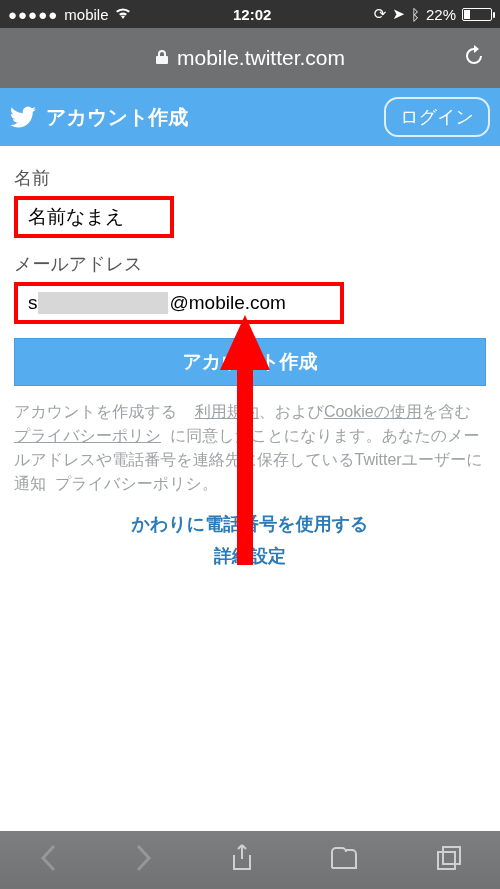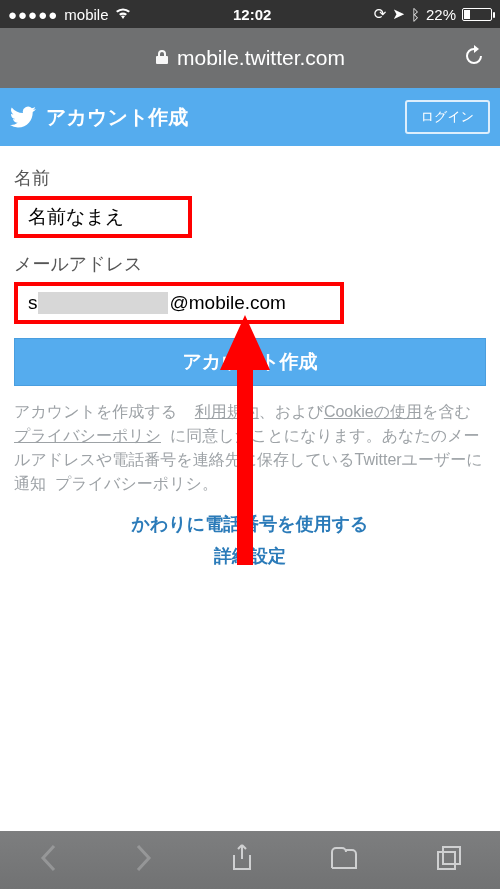--- a/index.html
+++ b/index.html
@@ -9,27 +9,27 @@
   .statusbar .dots { letter-spacing: 1px; }
   .statusbar .battery { display: inline-block; width: 30px; height: 13px; border: 1px solid #fff; border-radius: 2px; position: relative; }
   .statusbar .battery::after { content:""; position:absolute; right:-4px; top:3px; width:2px; height:6px; background:#fff; border-radius:1px; }
   .statusbar .battery .fill { position:absolute; left:1px; top:1px; bottom:1px; width:22%; background:#fff; }
   .urlbar { height: 60px; background: #6f7071; display: flex; align-items: center; justify-content: center; color: #fff; font-size: 21px; position: relative; }
   .urlbar .lock { margin-right: 8px; opacity: .95; }
   .urlbar .reload { position: absolute; right: 14px; color: #fff; }
   .twheader { height: 58px; background: #55acee; display: flex; align-items: center; color: #fff; padding: 0 10px; }
   .twheader .bird { margin-right: 10px; display:flex; align-items:center; }
   .twheader .title { font-size: 20px; font-weight: 600; flex:1; }
-  .twheader .login-btn { border: 2px solid rgba(255,255,255,.8); color:#fff; padding: 6px 14px; font-size: 13px; border-radius: 3px; background: transparent; }
+  .twheader .login-btn { border: 2px solid rgba(255,255,255,.8); color:#fff; padding: 6px 14px; font-size: 18px; border-radius: 14px; background: transparent; }
   .form-area { padding: 14px 8px 0 14px; }
   .label { color:#555; font-size: 18px; margin: 6px 0; }
   .input { width: 100%; height: 42px; border: 1px solid #ccc; padding: 6px 10px; font-size: 19px; background:#fff; }
   .field-wrap { position: relative; margin-bottom: 14px; }
   .highlight { border: 4px solid #ff0000; position: relative; }
-  .highlight.narrow { width: 178px; }
+  .highlight.narrow { width: 160px; }
   .highlight.wide { width: 330px; }
   .email-inner { display:flex; align-items:center; }
   .email-inner .redact { display:inline-block; width:130px; height:22px; background:#d7d7d7; margin-right:2px; }
   .primary-btn { display:block; width: calc(100% - 28px); margin: 8px 14px 0 14px; background:#55acee; color:#fff; border:1px solid #4a9edf; height:48px; font-size:19px; font-weight:600; }
   .terms { padding: 14px 14px 0 14px; color:#9da2a6; font-size:16px; line-height:1.5; }
   .terms .u { text-decoration: underline; }
   .links { text-align:center; margin-top: 16px; }
   .links a { display:block; color:#2b7bb9; font-size:18px; text-decoration:none; margin: 8px 0; font-weight:600; }
   .annotation-arrow { position:absolute; left:215px; top:315px; pointer-events:none; }
   .annotation-text { position:absolute; left:70px; top:555px; color:#ff0000; font-size:52px; line-height:1.25; font-weight:400; font-family: "Hiragino Sans", sans-serif; letter-spacing:2px; }

